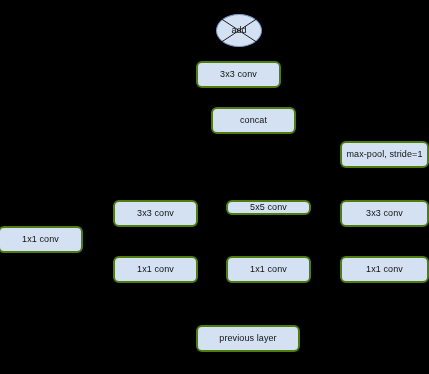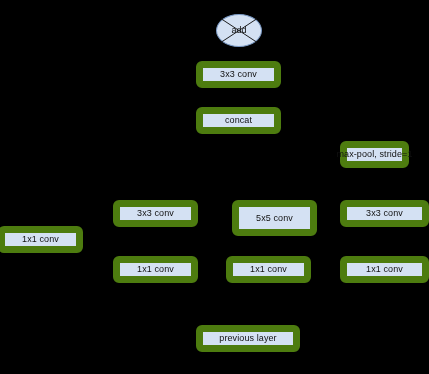--- a/index.html
+++ b/index.html
@@ -21,21 +21,21 @@
     left: 0;
     top: 0;
     width: 429px;
     height: 374px;
     pointer-events: none;
   }
   .node {
     position: absolute;
     box-sizing: border-box;
     background: #d4e1f3;
-    border: 7px solid #4d7c0f;
+    border: 2px solid #4d7c0f;
     border-radius: 6px;
     display: flex;
     align-items: center;
     justify-content: center;
     color: #111111;
     font-size: 9px;
     line-height: 1;
     letter-spacing: 0.1px;
     white-space: nowrap;
   }
@@ -92,33 +92,33 @@
     <svg class="cross-svg" viewBox="0 0 46 33" xmlns="http://www.w3.org/2000/svg">
       <line x1="4" y1="4" x2="42" y2="29" stroke="#111111" stroke-width="1"></line>
       <line x1="42" y1="4" x2="4" y2="29" stroke="#111111" stroke-width="1"></line>
     </svg>
   </div>
 
   <div class="node" style="left:196px; top:61px; width:85px; height:27px;">
     <span>3x3 conv</span>
   </div>
 
-  <div class="node" style="left:196px; top:107px; width:85px; height:27px;">
+  <div class="node" style="left:211px; top:107px; width:85px; height:27px;">
     <span>concat</span>
   </div>
 
-  <div class="node" style="left:340px; top:141px; width:69px; height:27px;">
+  <div class="node" style="left:340px; top:141px; width:89px; height:27px;">
     <span>max-pool, stride=1</span>
   </div>
 
   <div class="node" style="left:113px; top:200px; width:85px; height:27px;">
     <span>3x3 conv</span>
   </div>
 
-  <div class="node" style="left:232px; top:200px; width:85px; height:36px;align-items:center;">
+  <div class="node" style="left:226px; top:200px; width:85px; height:15px;align-items:center;">
     <span>5x5 conv</span>
   </div>
 
   <div class="node" style="left:340px; top:200px; width:89px; height:27px;">
     <span>3x3 conv</span>
   </div>
 
   <div class="node" style="left:-2px; top:226px; width:85px; height:27px;">
     <span>1x1 conv</span>
   </div>

